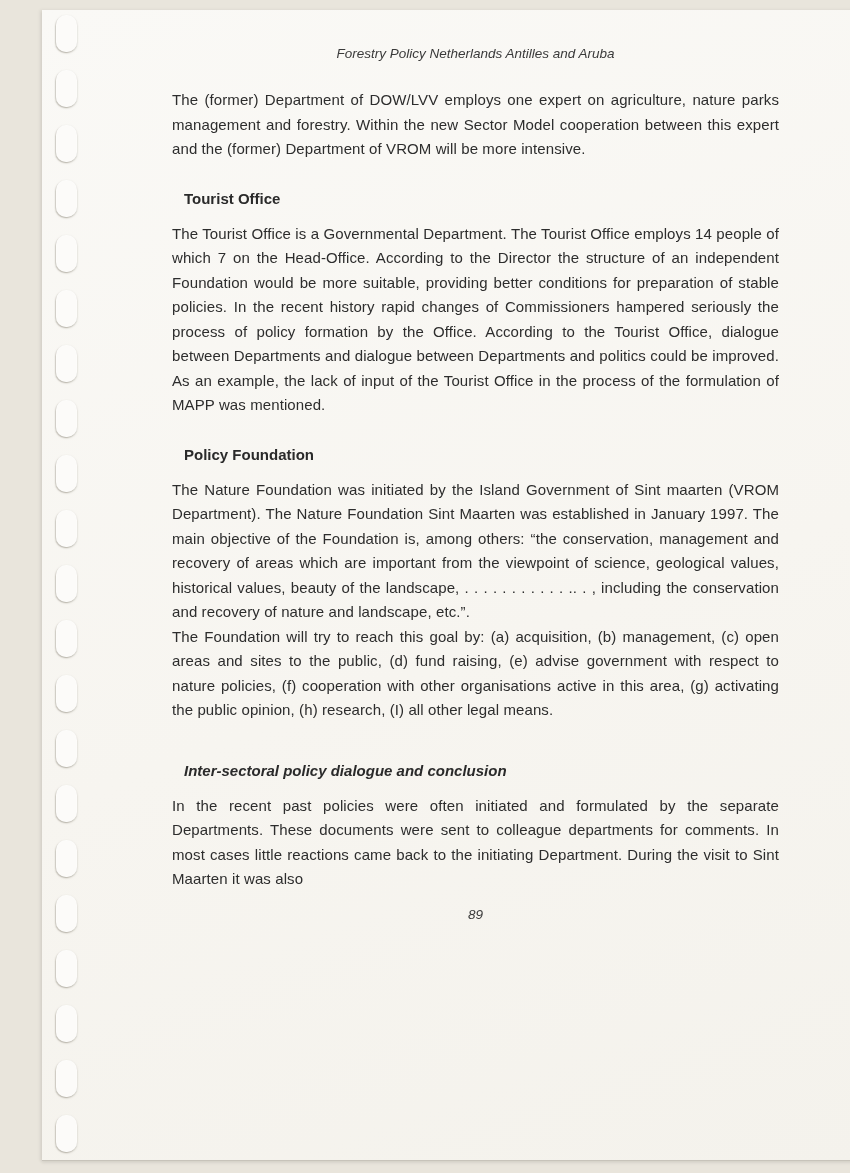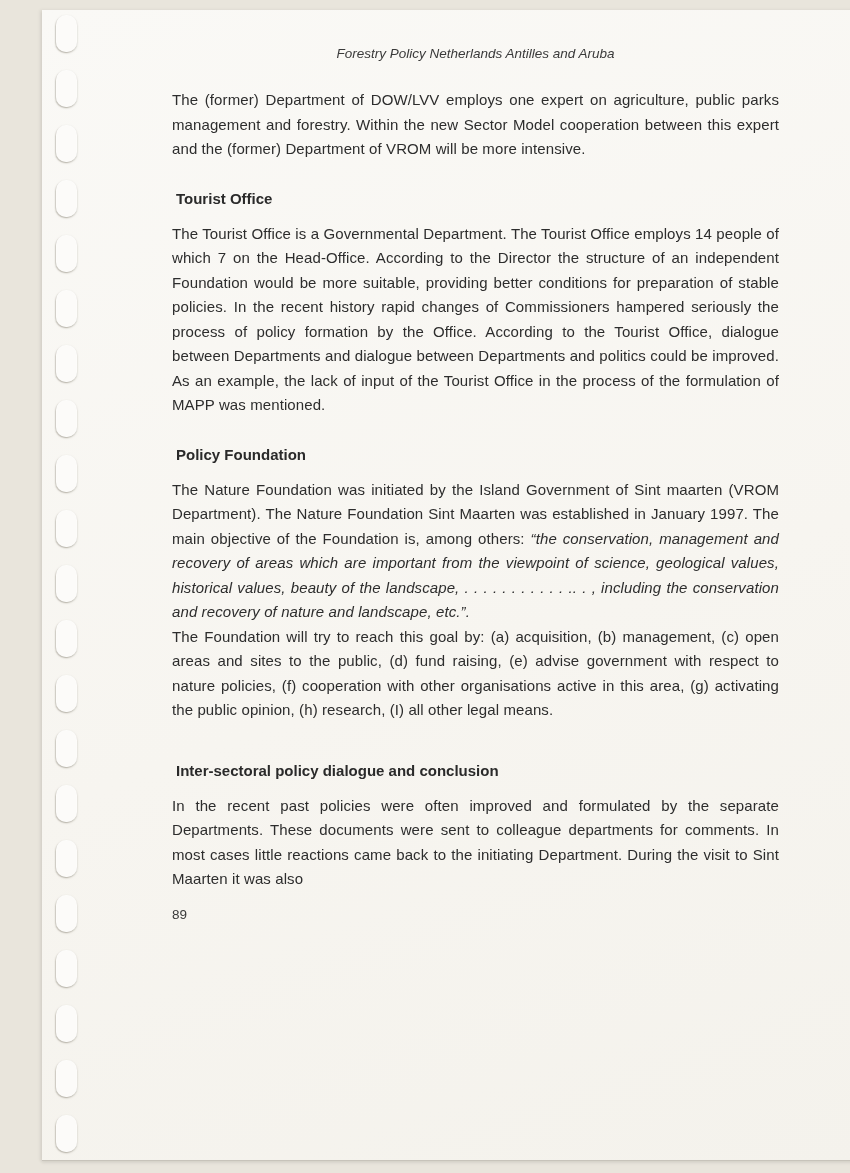--- a/index.html
+++ b/index.html
@@ -57,34 +57,36 @@
     margin: 0;
     font-size: 15px;
     line-height: 24.5px;
     text-align: justify;
     letter-spacing: 0.1px;
   }
   p.intro {
     margin-top: 26px;
   }
   h2.section-heading {
-    margin: 27px 0 13px 4px;
+    margin: 27px 0 13px 12px;
     font-size: 15px;
     line-height: 20px;
     font-weight: bold;
     color: #2a2a2a;
   }
   h2.section-heading.gap-large {
     margin-top: 38px;
+    font-style: italic;
   }
   .quote-italic {
-    font-style: italic;
   }
   .page-number {
     margin-top: 15px;
+    text-align: center;
+    font-style: italic;
     font-size: 13.5px;
     color: #3a3a3a;
   }
 </style>
 </head>
 <body>
 
 <div class="page">
   <div>
       <div class="hole" style="top: 5px;"></div>
@@ -106,27 +108,27 @@
       <div class="hole" style="top: 885px;"></div>
       <div class="hole" style="top: 940px;"></div>
       <div class="hole" style="top: 995px;"></div>
       <div class="hole" style="top: 1050px;"></div>
       <div class="hole" style="top: 1105px;"></div>
     </div>
 
   <div class="content">
     <div class="running-header">Forestry Policy Netherlands Antilles and Aruba</div>
 
-    <p class="body-text intro">The (former) Department of DOW/LVV employs one expert on agriculture, public parks management and forestry. Within the new Sector Model cooperation between this expert and the (former) Department of VROM will be more intensive.</p>
+    <p class="body-text intro">The (former) Department of DOW/LVV employs one expert on agriculture, nature parks management and forestry. Within the new Sector Model cooperation between this expert and the (former) Department of VROM will be more intensive.</p>
 
     <h2 class="section-heading">Tourist Office</h2>
     <p class="body-text">The Tourist Office is a Governmental Department. The Tourist Office employs 14 people of which 7 on the Head-Office. According to the Director the structure of an independent Foundation would be more suitable, providing better conditions for preparation of stable policies. In the recent history rapid changes of Commissioners hampered seriously the process of policy formation by the Office. According to the Tourist Office, dialogue between Departments and dialogue between Departments and politics could be improved. As an example, the lack of input of the Tourist Office in the process of the formulation of MAPP was mentioned.</p>
 
     <h2 class="section-heading">Policy Foundation</h2>
     <p class="body-text"><span>The Nature Foundation was initiated by the Island Government of Sint maarten (VROM Department). The Nature Foundation Sint Maarten was established in January 1997. The main objective of the Foundation is, among others: </span><span class="quote-italic">“the conservation, management and recovery of areas which are important from the viewpoint of science, geological values, historical values, beauty of the landscape, . . . . . . . . . . . .. . , including the conservation and recovery of nature and landscape, etc.”.</span></p>
     <p class="body-text">The Foundation will try to reach this goal by: (a) acquisition, (b) management, (c) open areas and sites to the public, (d) fund raising, (e) advise government with respect to nature policies, (f) cooperation with other organisations active in this area, (g) activating the public opinion, (h) research, (I) all other legal means.</p>
 
     <h2 class="section-heading gap-large">Inter-sectoral policy dialogue and conclusion</h2>
-    <p class="body-text">In the recent past policies were often improved and formulated by the separate Departments. These documents were sent to colleague departments for comments. In most cases little reactions came back to the initiating Department. During the visit to Sint Maarten it was also</p>
+    <p class="body-text">In the recent past policies were often initiated and formulated by the separate Departments. These documents were sent to colleague departments for comments. In most cases little reactions came back to the initiating Department. During the visit to Sint Maarten it was also</p>
 
     <div class="page-number">89</div>
   </div>
 </div>
 
 </body></html>

